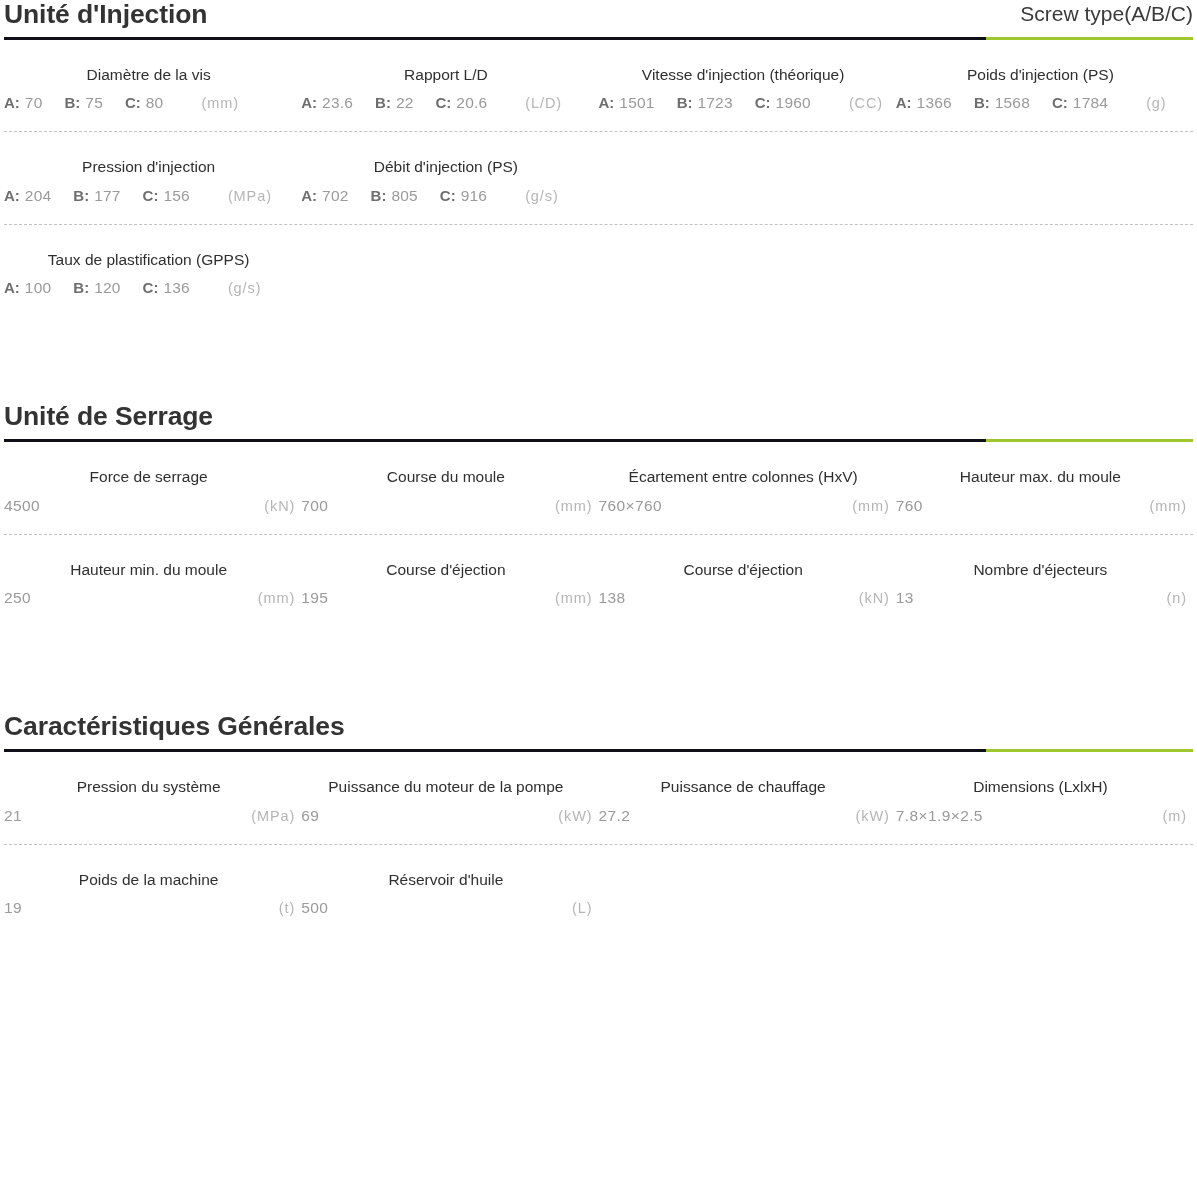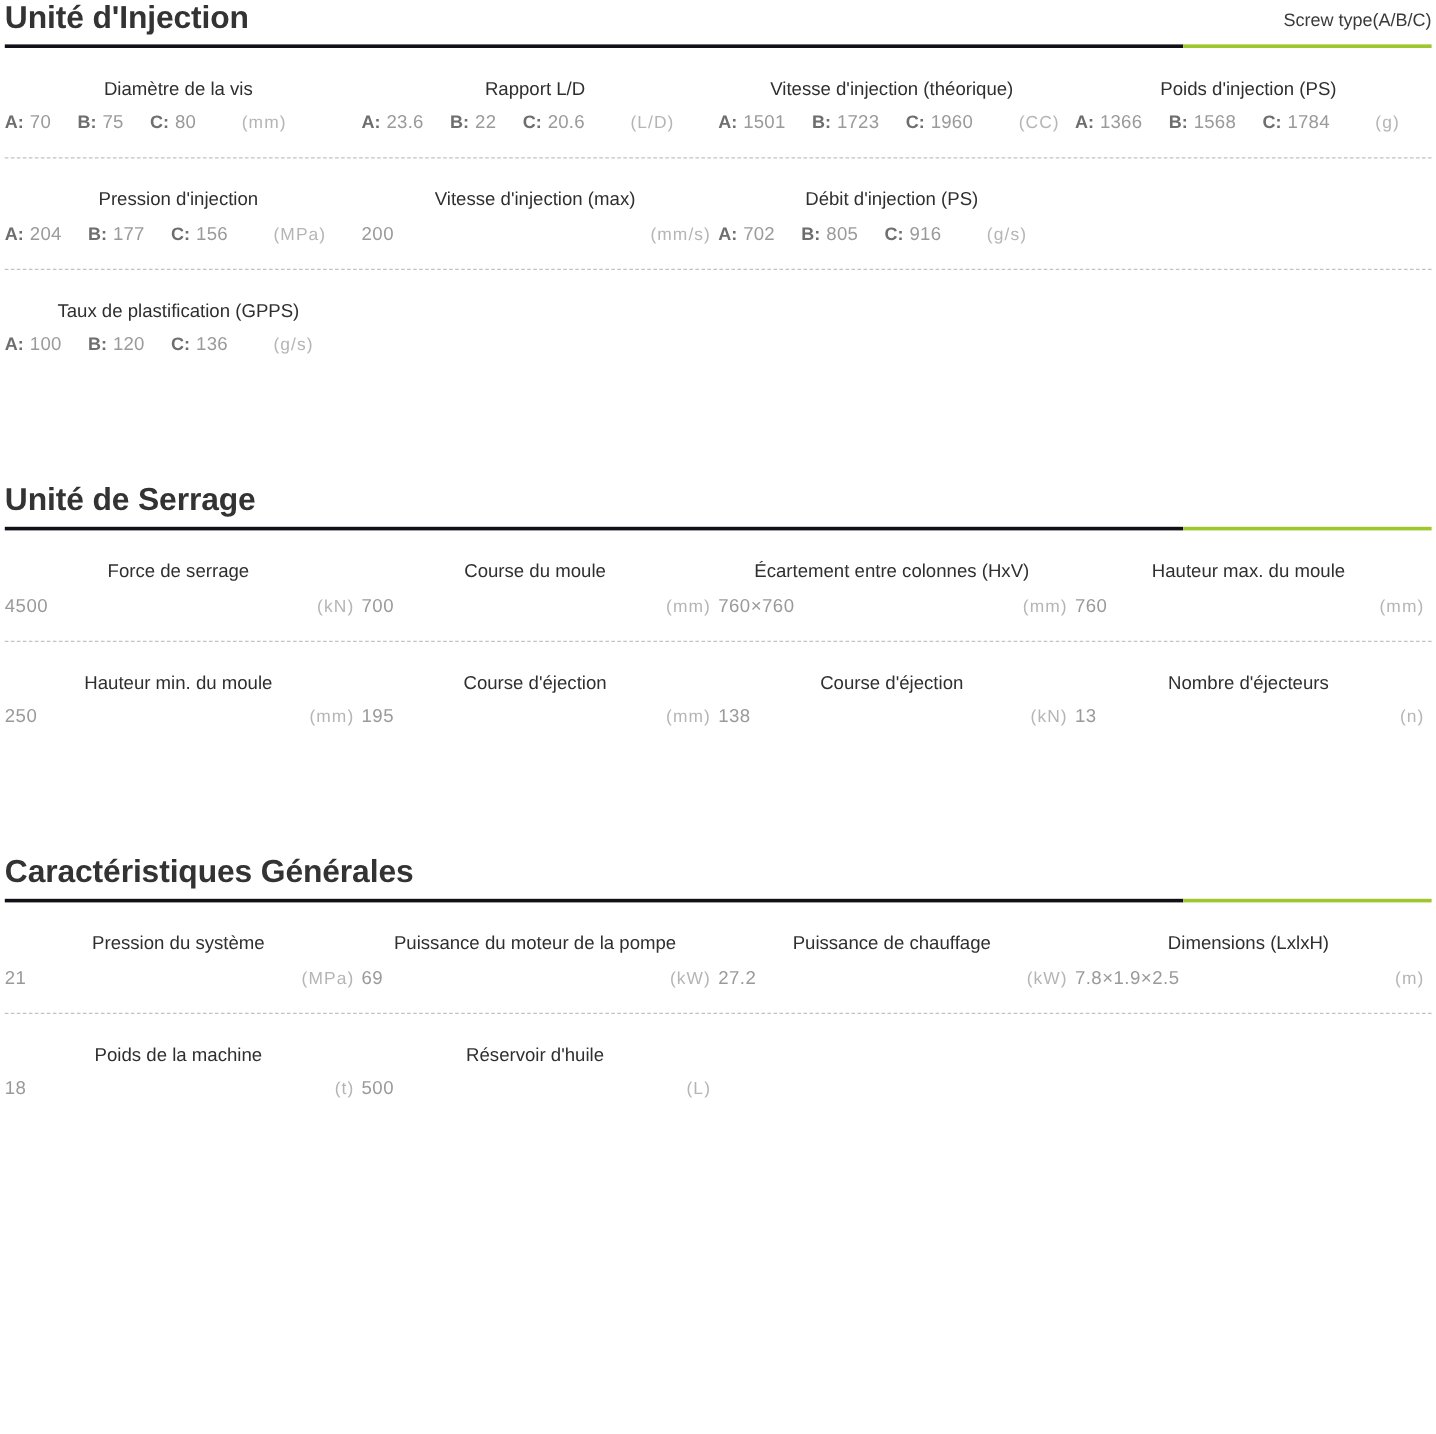--- a/index.html
+++ b/index.html
@@ -31,21 +31,21 @@
   }
   .section-title {
     font-size: 26.5px;
     font-weight: bold;
     color: #333333;
     letter-spacing: -0.1px;
     line-height: 1.12;
     white-space: nowrap;
   }
   .section-note {
-    font-size: 15px;
+    font-size: 21px;
     font-weight: normal;
     color: #3a3a3a;
     padding-bottom: 4px;
     white-space: nowrap;
   }
   .rule {
     display: flex;
     width: 100%;
     height: 3px;
   }
@@ -220,27 +220,20 @@
                 <span class="abc-val">177</span>
               </span>
               <span class="abc">
                 <span class="abc-key">C:</span>
                 <span class="abc-val">156</span>
               </span>
               <span class="unit after-abc">(MPa)</span>
             </div>
           </div>
           <div class="spec-cell">
-            <div class="cell-label">Vitesse d'injection (max)</div>
-            <div class="cell-values single">
-              <span class="val-single">200</span>
-              <span class="unit">(mm/s)</span>
-            </div>
-          </div>
-          <div class="spec-cell">
             <div class="cell-label">Débit d'injection (PS)</div>
             <div class="cell-values">
               <span class="abc">
                 <span class="abc-key">A:</span>
                 <span class="abc-val">702</span>
               </span>
               <span class="abc">
                 <span class="abc-key">B:</span>
                 <span class="abc-val">805</span>
               </span>
@@ -386,21 +379,21 @@
             <div class="cell-values single">
               <span class="val-single">7.8×1.9×2.5</span>
               <span class="unit">(m)</span>
             </div>
           </div>
         </div>
         <div class="spec-row last">
           <div class="spec-cell">
             <div class="cell-label">Poids de la machine</div>
             <div class="cell-values single">
-              <span class="val-single">18</span>
+              <span class="val-single">19</span>
               <span class="unit">(t)</span>
             </div>
           </div>
           <div class="spec-cell">
             <div class="cell-label">Réservoir d'huile</div>
             <div class="cell-values single">
               <span class="val-single">500</span>
               <span class="unit">(L)</span>
             </div>
           </div>

